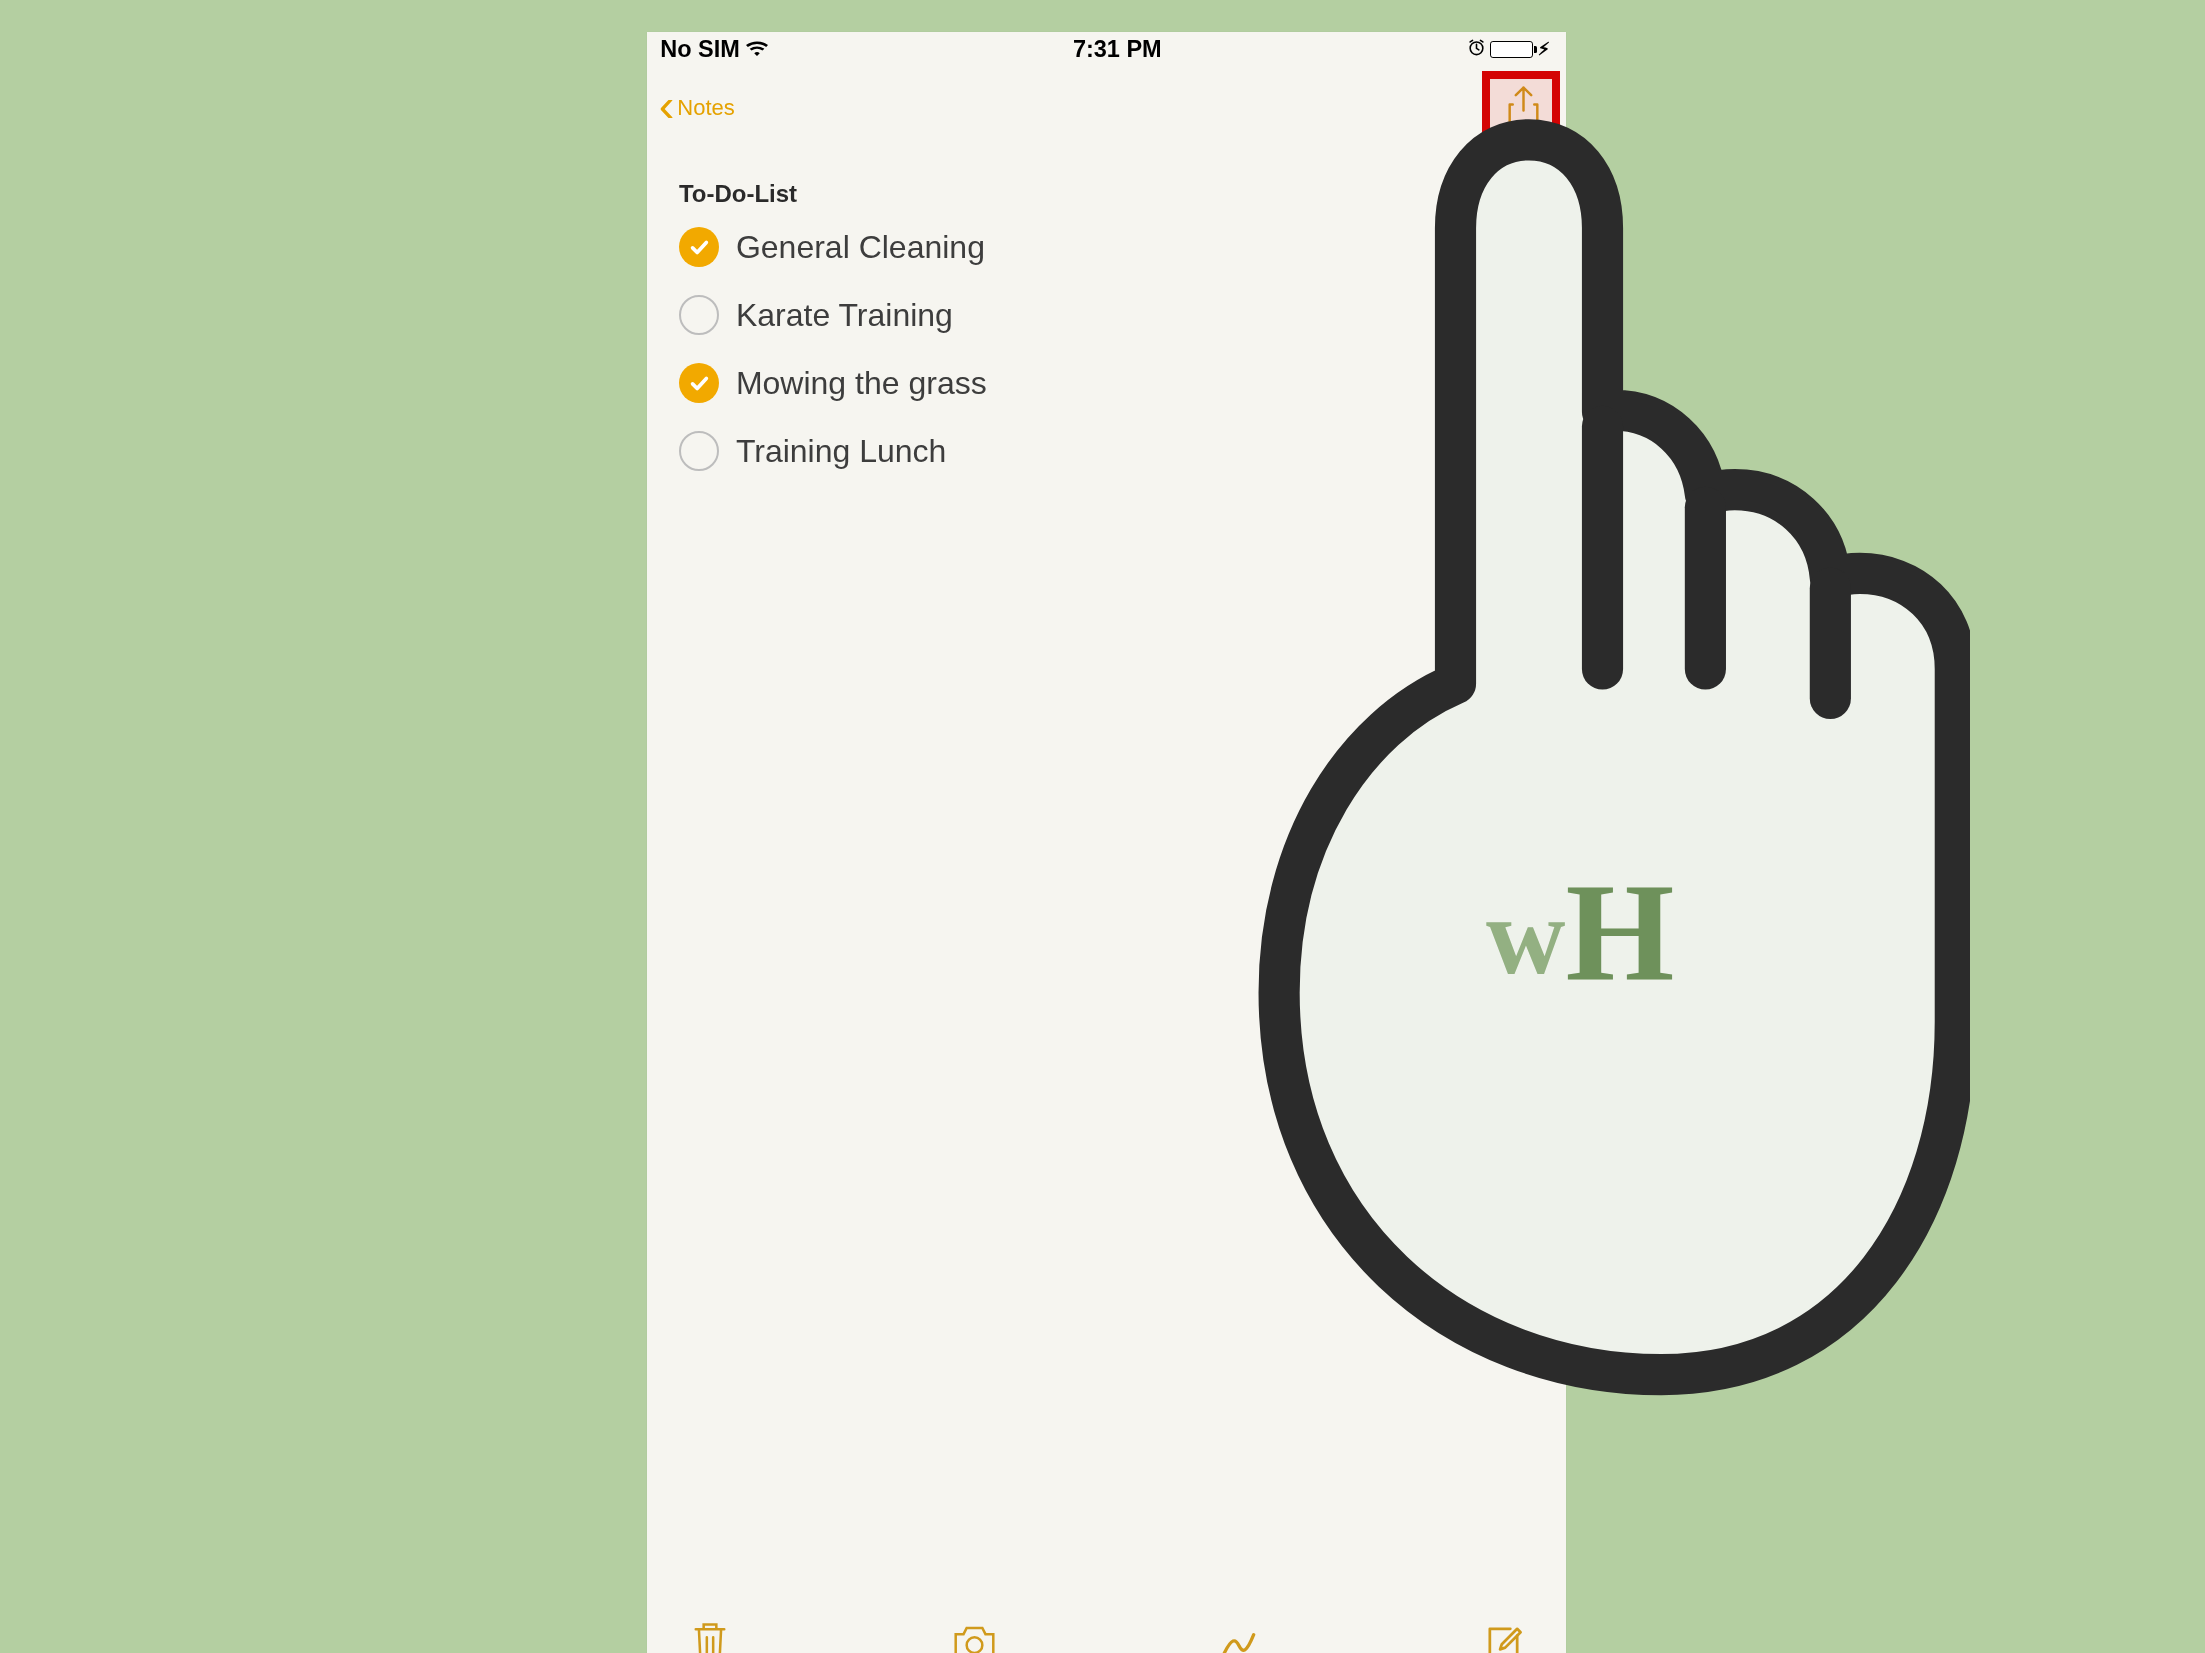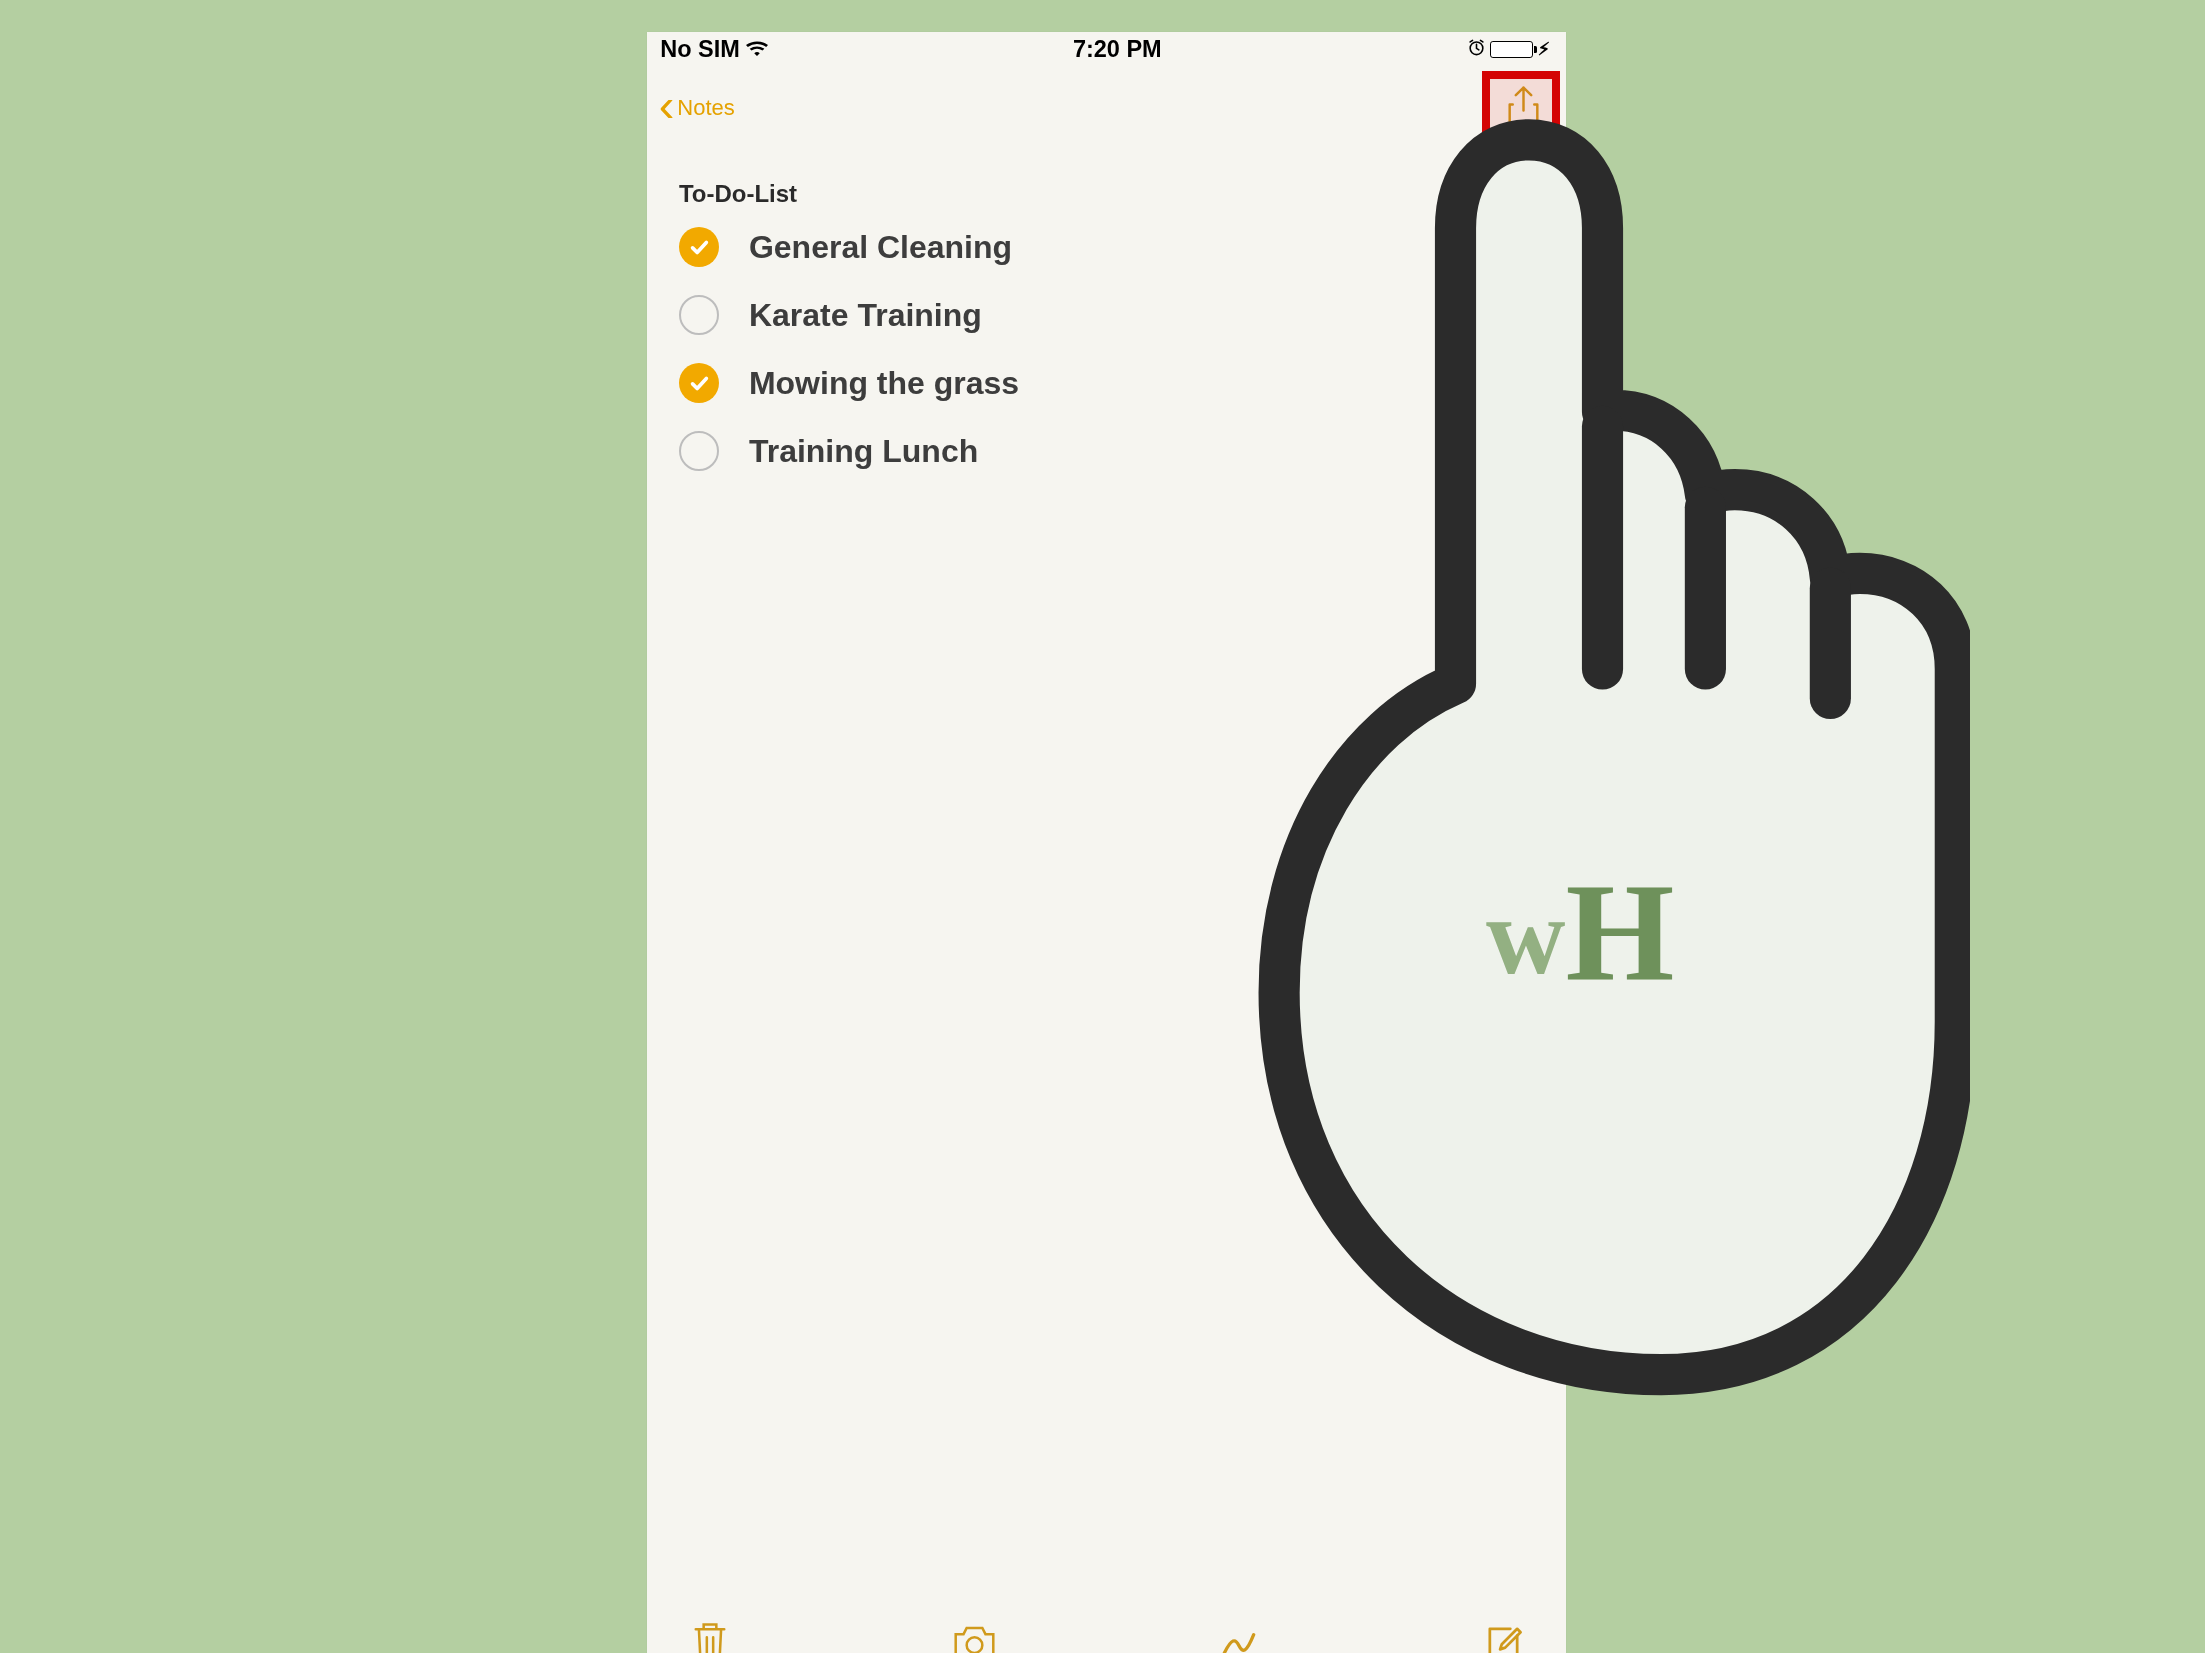--- a/index.html
+++ b/index.html
@@ -74,23 +74,22 @@
 
   
   .content { padding: 14.7px 29px; }
   .note-title {
     font-size: 24px;
     font-weight: 700;
     color:#2a2a2a;
     margin: 17.6px 0 19px 2.9px;
   }
   .check-row {
-    display:flex; align-items:center; gap:30px;
+    display:flex; align-items:center; gap:17px;
     margin: 13.2px 0 28px 2.9px;
-    font-weight: bold;
   }
   .check-label { font-size:32px; color:#3d3d3d; }
   .check-circle {
     width:40px; height:40px; border-radius:50%;
     display:flex; align-items:center; justify-content:center;
     flex: 0 0 40px;
   }
   .check-circle.checked { background:#f2a900; }
   .check-circle.unchecked { border:2.2px solid #bdbdbd; background:transparent; }
   .check-circle.checked svg { stroke:#fff; }
@@ -132,21 +131,21 @@
 
   <div class="status-bar">
     <div class="status-left">
       <span>No SIM</span>
       <span class="wifi-icon">
         <svg width="22" height="17.6" viewBox="0 0 24 18">
             <path d="M12 18l-3-3a4.2 4.2 0 0 1 6 0l-3 3zm-6-6l-2-2a14 14 0 0 1 16 0l-2 2a11 11 0 0 0-12 0zm-4-4L0 6a20 20 0 0 1 24 0l-2 2a17 17 0 0 0-20 0z" fill="#000"></path>
           </svg>
       </span>
     </div>
-    <div>7:20 PM</div>
+    <div>7:31 PM</div>
     <div class="status-right">
       <span class="alarm-icon">
         <svg width="19" height="19" viewBox="0 0 24 24">
             <circle cx="12" cy="13" r="8" fill="none" stroke="#000" stroke-width="2"></circle>
             <path d="M12 8v5l3 2M4 5l3-2M20 5l-3-2" stroke="#000" stroke-width="2" fill="none" stroke-linecap="round"></path>
           </svg>
       </span>
       <span class="battery"><span class="battery-fill"></span></span>
       <span class="bolt">⚡︎</span>
     </div>

